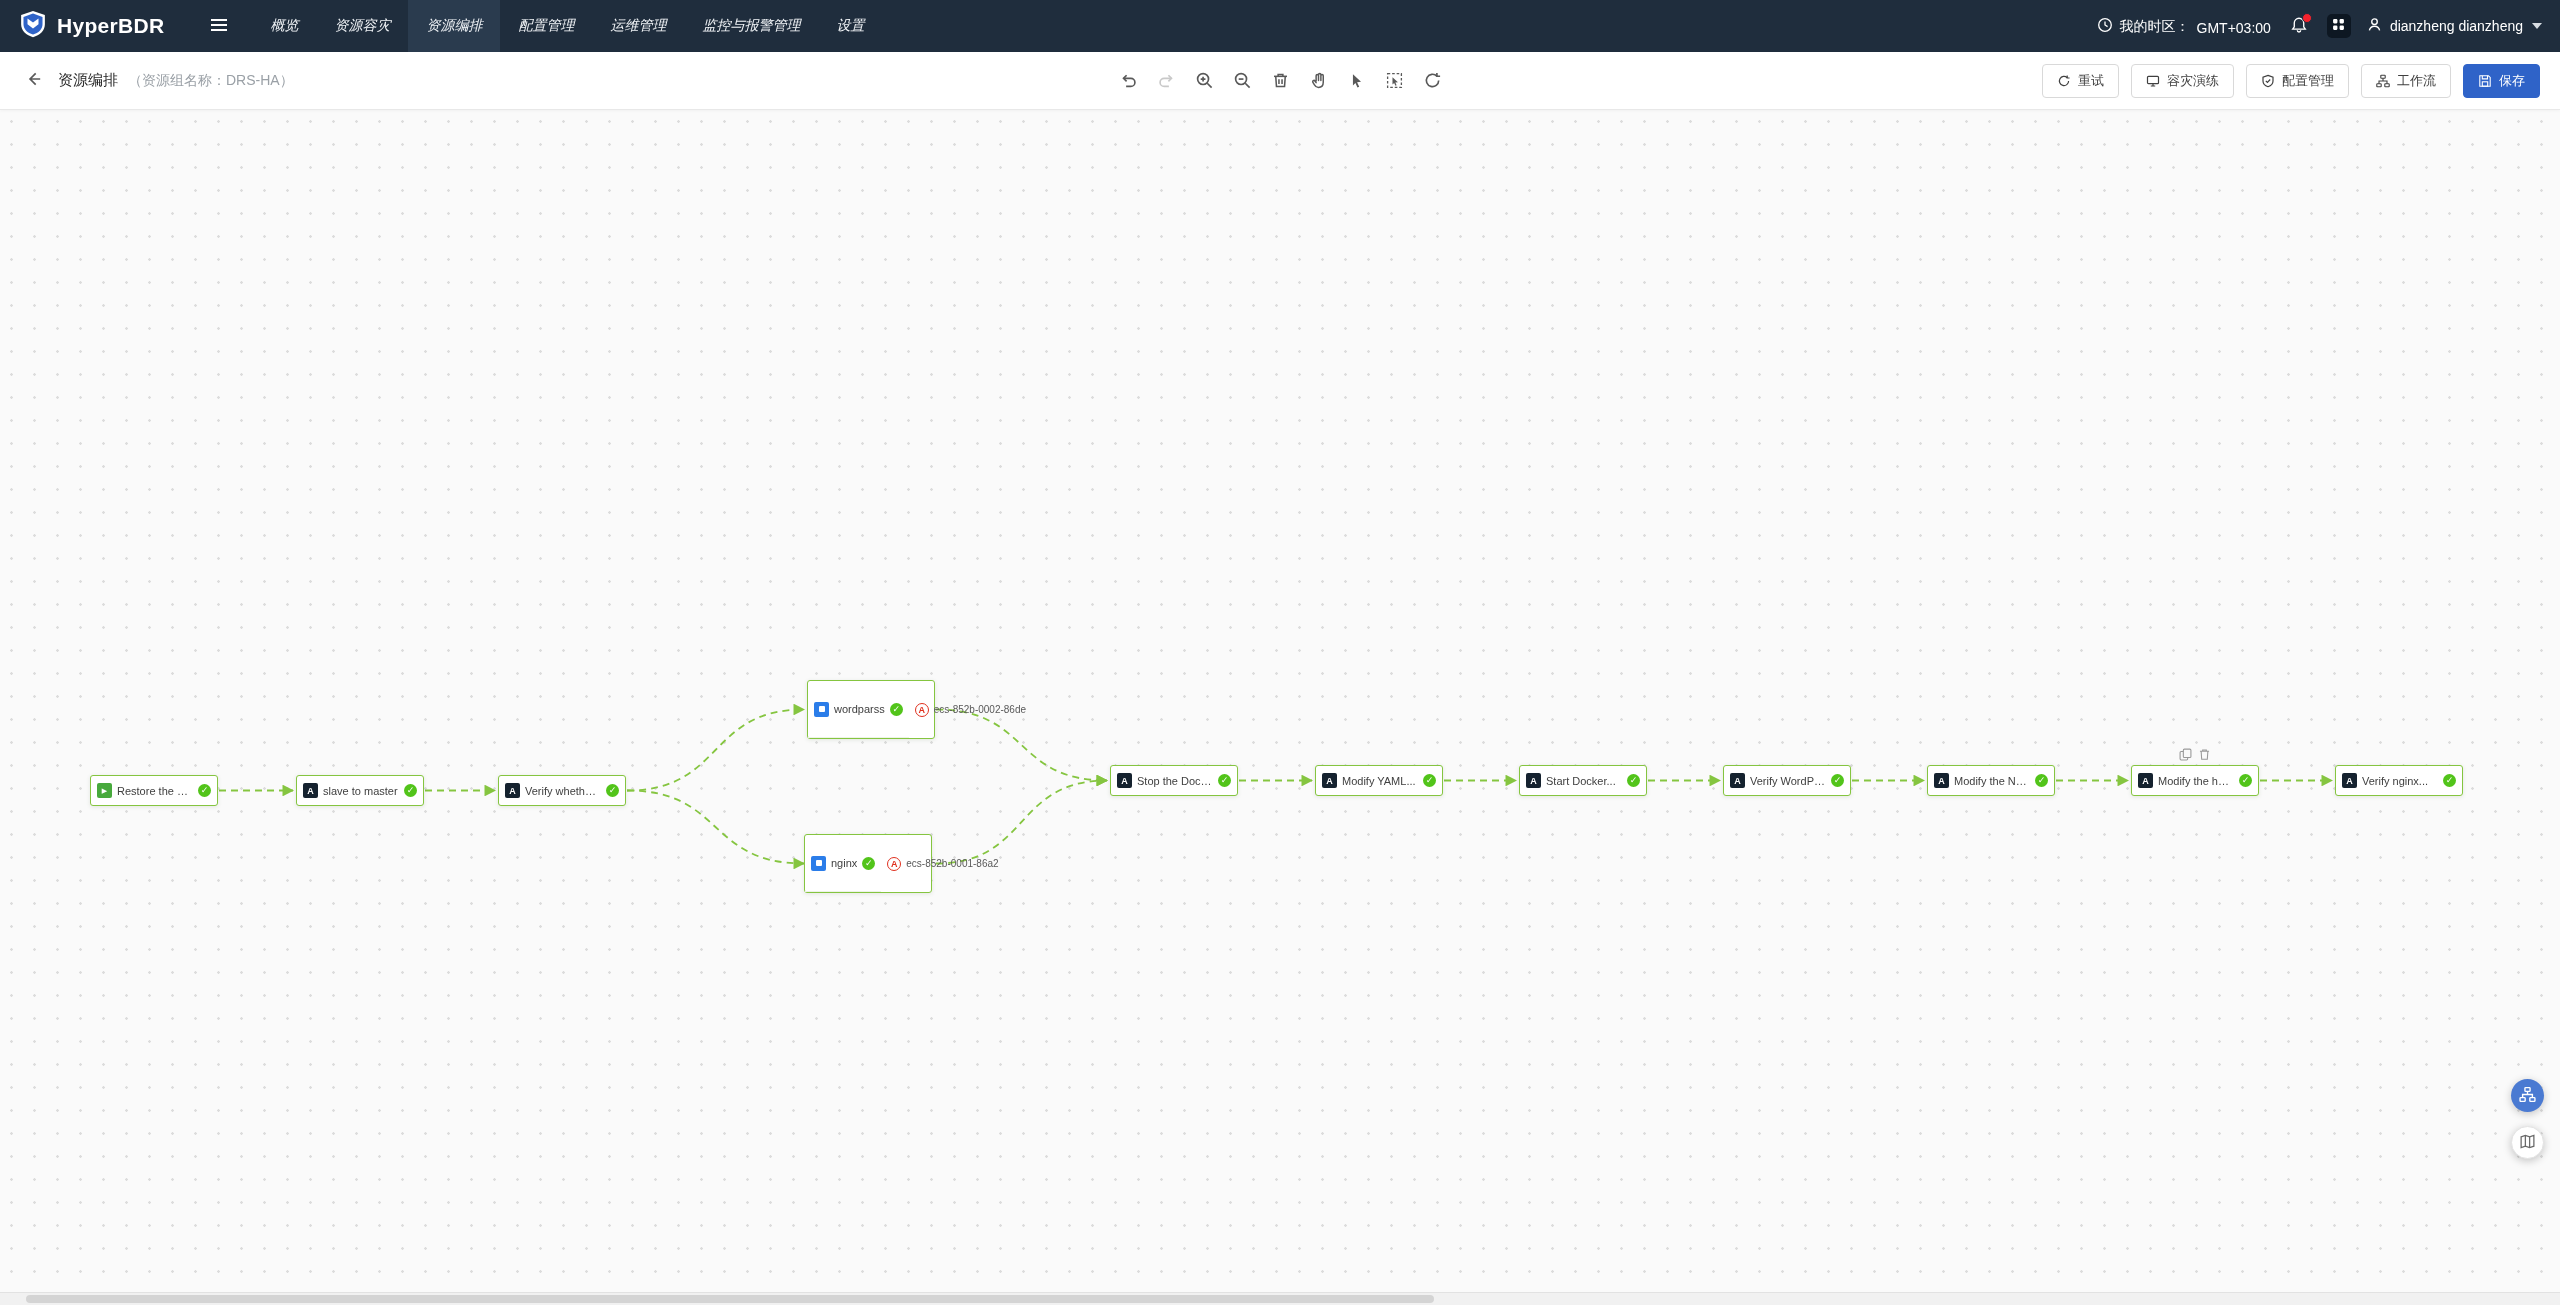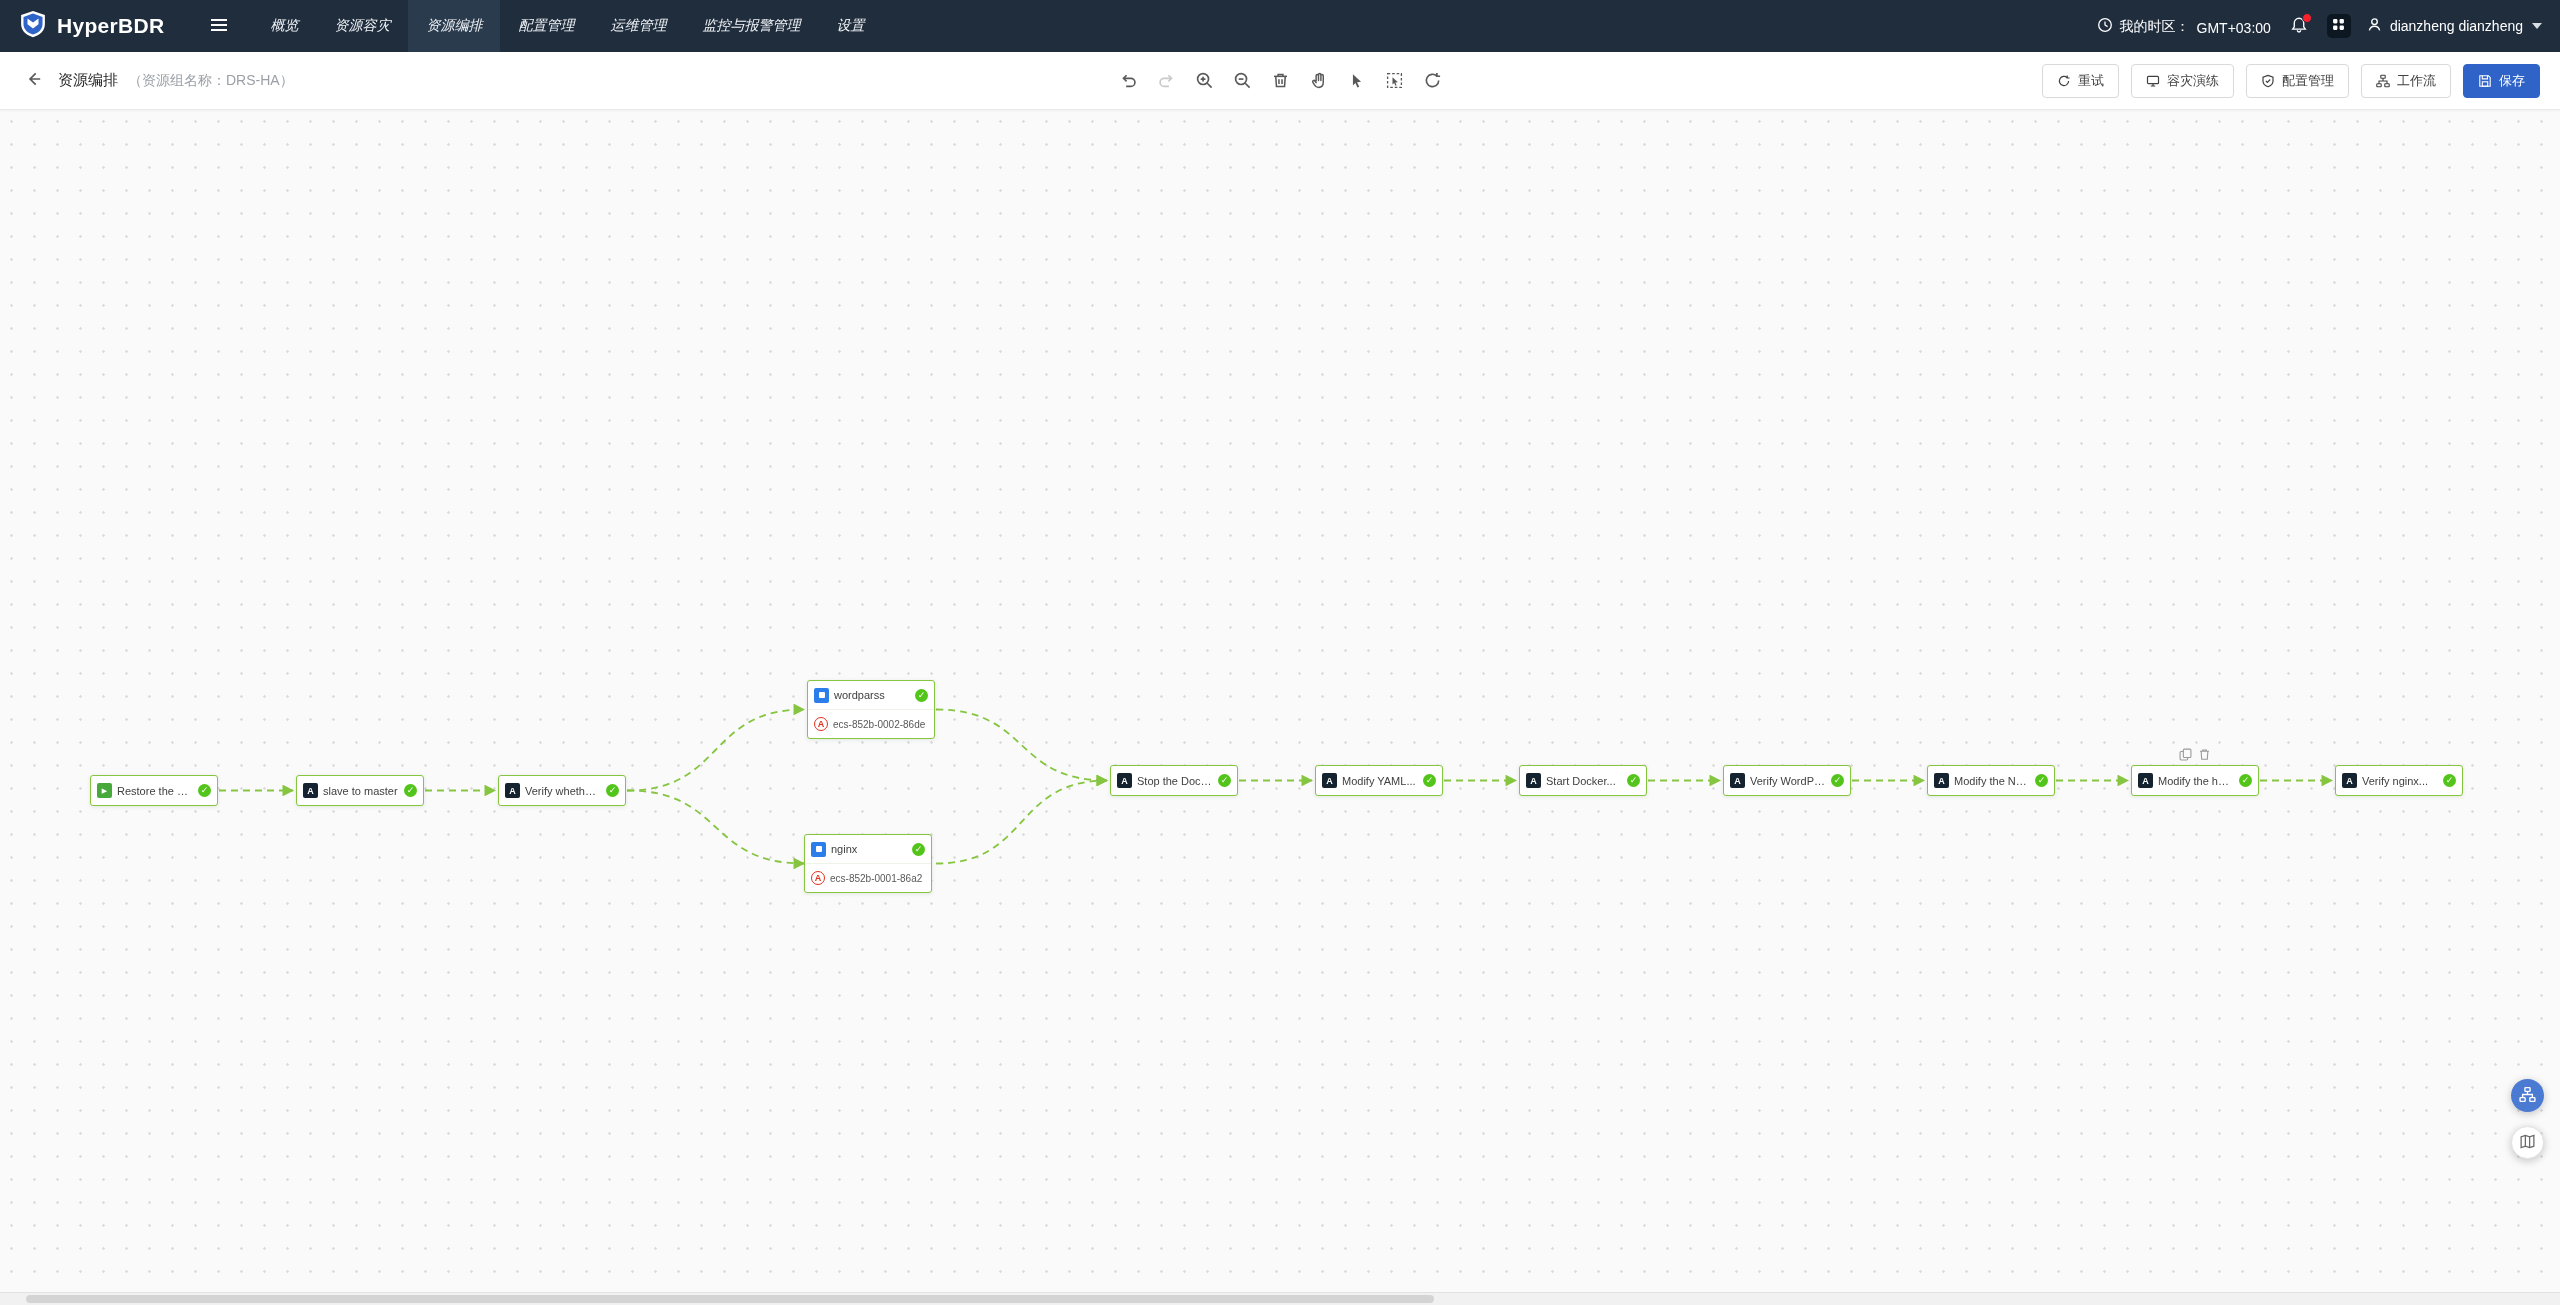--- a/index.html
+++ b/index.html
@@ -48,21 +48,21 @@
   .node { position:absolute; background:#fff; border:1px solid #85c540; border-radius:3px;
     box-shadow:0 1px 4px rgba(60,90,30,.12); display:flex; align-items:center; gap:5px;
     padding:0 6px; cursor:move; }
   .nlabel { flex:1; font-size:11px; color:#404040; white-space:nowrap; overflow:hidden; text-overflow:ellipsis; }
   .nicon { width:15px; height:15px; border-radius:2px; flex:none; display:flex; align-items:center; justify-content:center; color:#fff; font-size:9px; font-weight:bold; }
   .nicon.ansible { background:#15222f; }
   .nicon.play { background:#47a93c; font-size:7px; }
   .nicon.server { background:#2b7de9; }
   .nicon.server::after { content:""; width:6px; height:6px; background:#fff; border-radius:1px; }
   .ncheck { width:13px; height:13px; border-radius:50%; background:#52c41a; color:#fff; font-size:9px; line-height:13px; text-align:center; flex:none; }
-  .node.host { flex-direction:column; align-items:stretch; padding:0; gap:0; }
+  .node.host { align-items:stretch; padding:0; gap:0; }
   .hrow { flex:1; display:flex; align-items:center; gap:5px; padding:0 6px; min-height:0; }
   .hrow.top { border-bottom:1px solid #eef3e8; }
   .aicon { width:14px; height:14px; border-radius:50%; border:1.2px solid #e0301e; color:#e0301e; font-size:9px; font-weight:bold; display:flex; align-items:center; justify-content:center; flex:none; }
   .hsub { flex:1; font-size:10px; color:#595959; white-space:nowrap; overflow:hidden; text-overflow:ellipsis; }
 
   .node-actions { position:absolute; display:flex; gap:6px; }
   .node-act { width:13px; height:13px; background:none; border:none; padding:0; cursor:pointer; color:#999; }
   .node-act svg { width:13px; height:13px; }
 
   .fab { position:absolute; right:16px; width:33px; height:33px; border-radius:50%; border:none;

